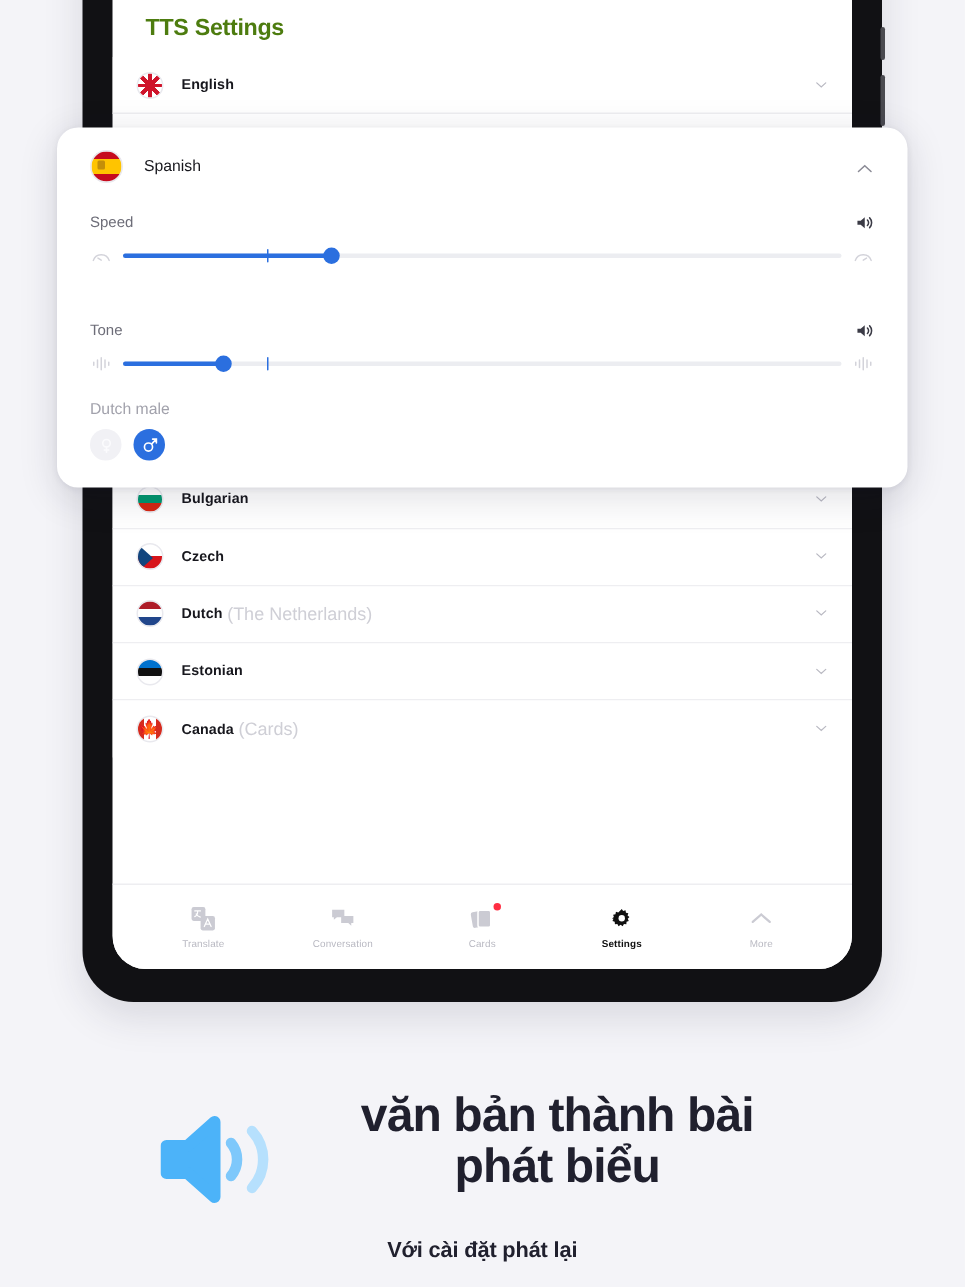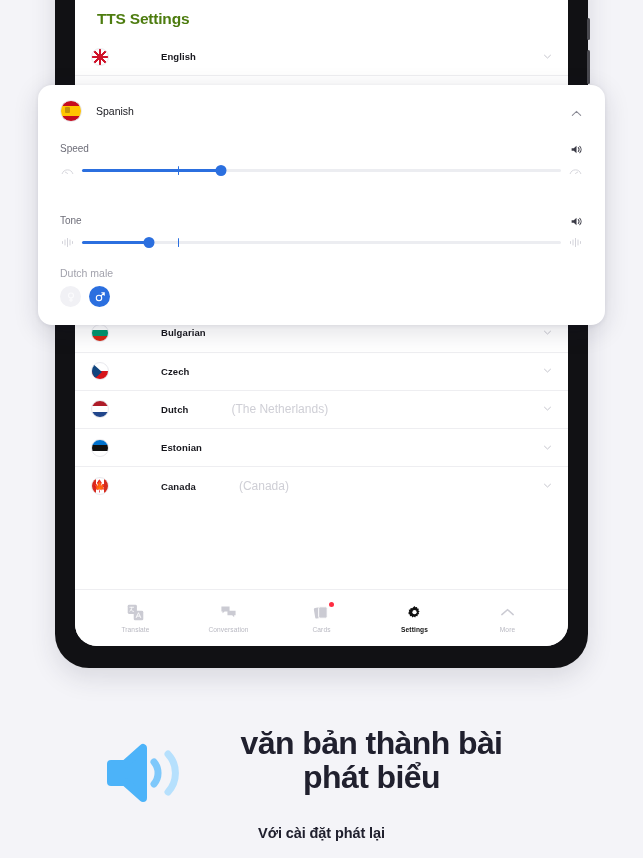--- a/index.html
+++ b/index.html
@@ -36,21 +36,20 @@
   .screen-title {
     position: absolute; left: 22px; top: 60px;
     font-size: 15.5px; font-weight: bold; color: #4d7c0f; letter-spacing: -.2px;
   }
   .lang-list { position: absolute; left: 0; top: 88px; width: 493px; }
   .lang-row {
     position: relative; height: 38.2px; display: flex; align-items: center;
     padding: 0 18px 0 16px;
     border-bottom: 1px solid #eeeef1;
     background: #fff;
-    gap: 40px;
   }
   .lang-row.shaded { background: #fafafb; }
   .flag {
     width: 18px; height: 18px; border-radius: 50%; flex: 0 0 18px;
     margin-right: 12px; overflow: hidden; position: relative;
     border: 1px solid #e9e9ee; background: #fff;
   }
   .lang-label { font-size: 9.5px; color: #17171d; font-weight: bold; letter-spacing: .1px;}
   .lang-sub { font-size: 12px; color: #cfcfd6; font-weight: normal; margin-left: 3px; }
   .chev {
@@ -242,21 +241,21 @@
               <path d="M2 4.3 L6 8 L10 4.3" fill="none" stroke="currentColor" stroke-width="1.1" stroke-linecap="round"></path>
             </svg>
         </span>
       </div>
 
       <div class="lang-row" style="border-bottom:none">
         <span class="flag f-ca">
             <span class="maple">🍁</span>
           </span>
         <span class="lang-label">Canada</span>
-        <span class="lang-sub">(Canada)</span>
+        <span class="lang-sub">(Cards)</span>
         <span class="chev">
           <svg viewBox="0 0 12 12">
               <path d="M2 4.3 L6 8 L10 4.3" fill="none" stroke="currentColor" stroke-width="1.1" stroke-linecap="round"></path>
             </svg>
         </span>
       </div>
 
     </div>
 
     <div class="bottom-nav">

